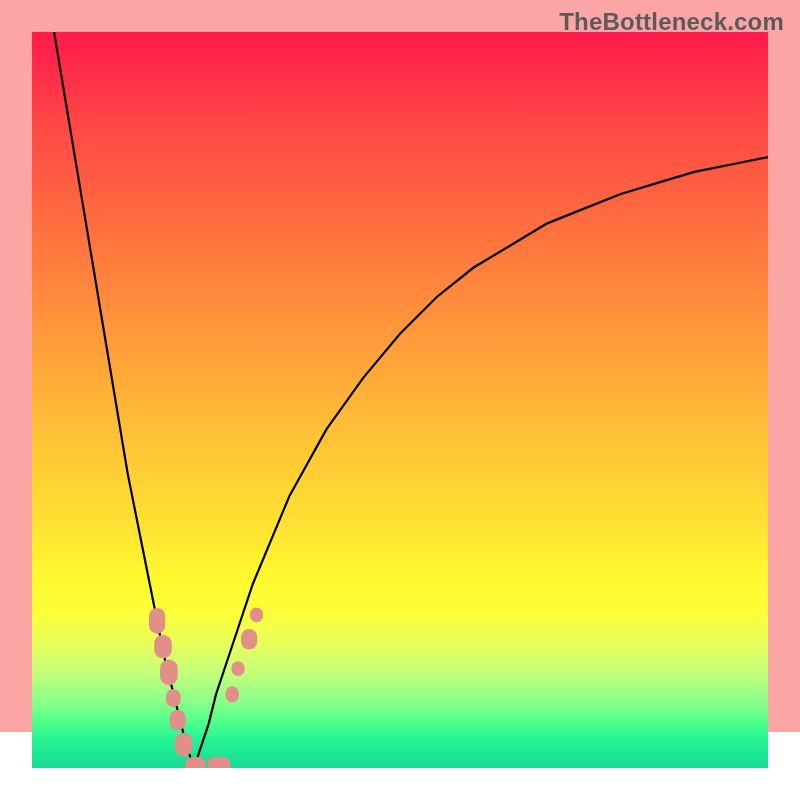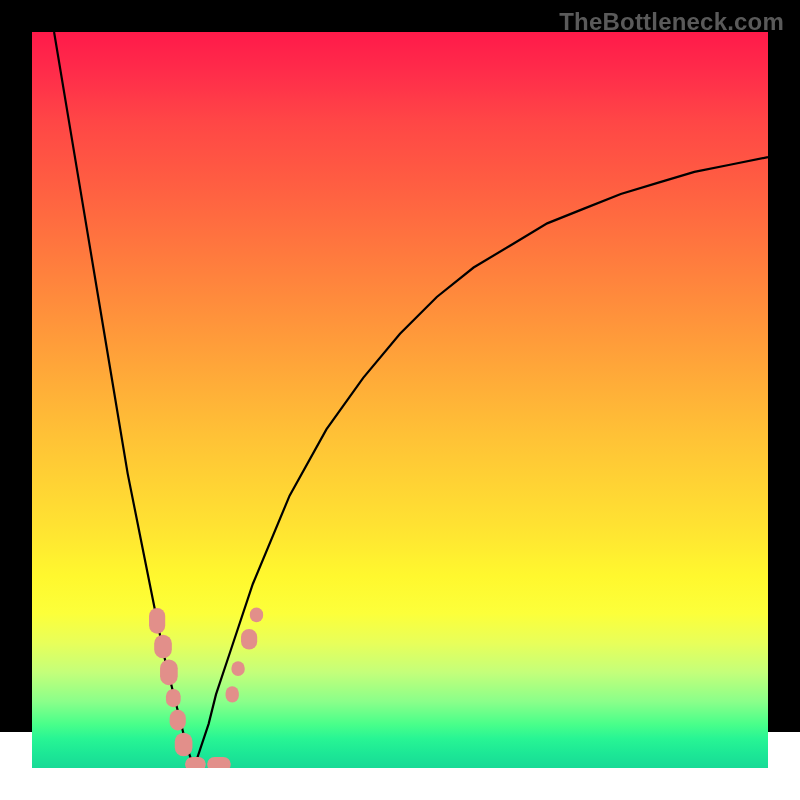--- a/index.html
+++ b/index.html
@@ -1,21 +1,21 @@
 <!DOCTYPE html>
 <html><head>
   <meta charset="utf-8">
   <style>
     * { margin: 0; padding: 0; box-sizing: border-box; }
     body { width: 800px; height: 800px; overflow: hidden; position: relative; }
     .chart-container {
       width: 800px;
       height: 732px;
       position: relative;
-      background: #000000;
+      background: #fca5a5;
     }
     .plot-area {
       position: absolute;
       left: 32px;
       top: 32px;
       width: 736px;
       height: 736px;
       background: linear-gradient(to bottom,
         #ff1a4a 0%,
         #ff2e4a 6%,

